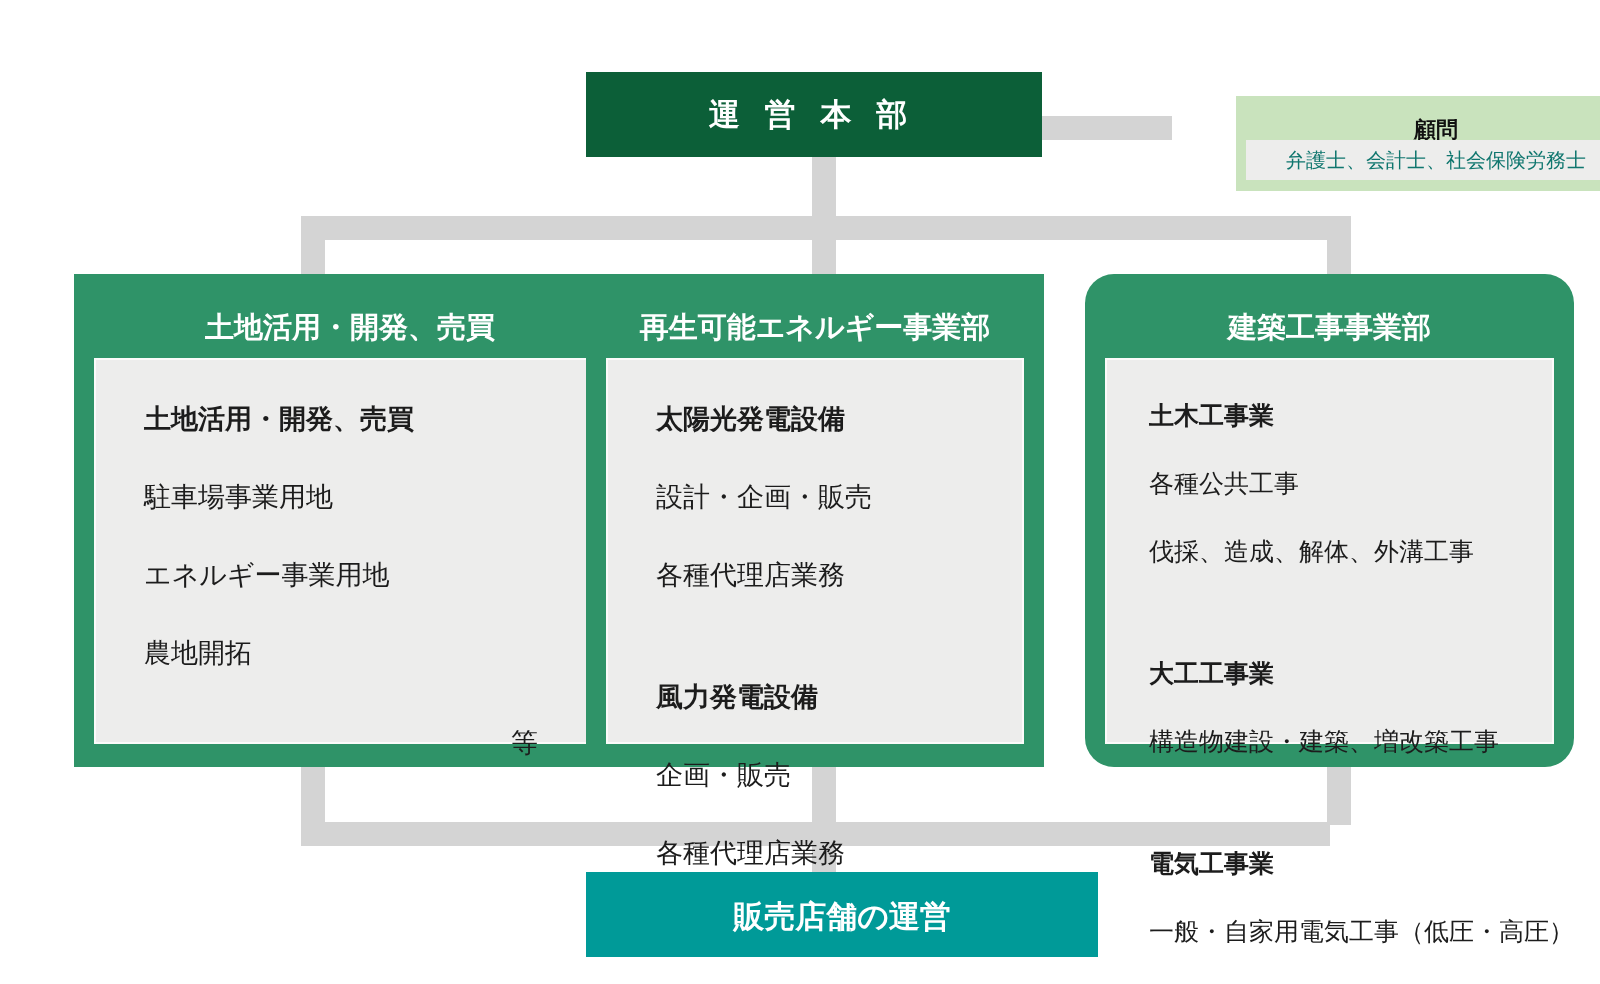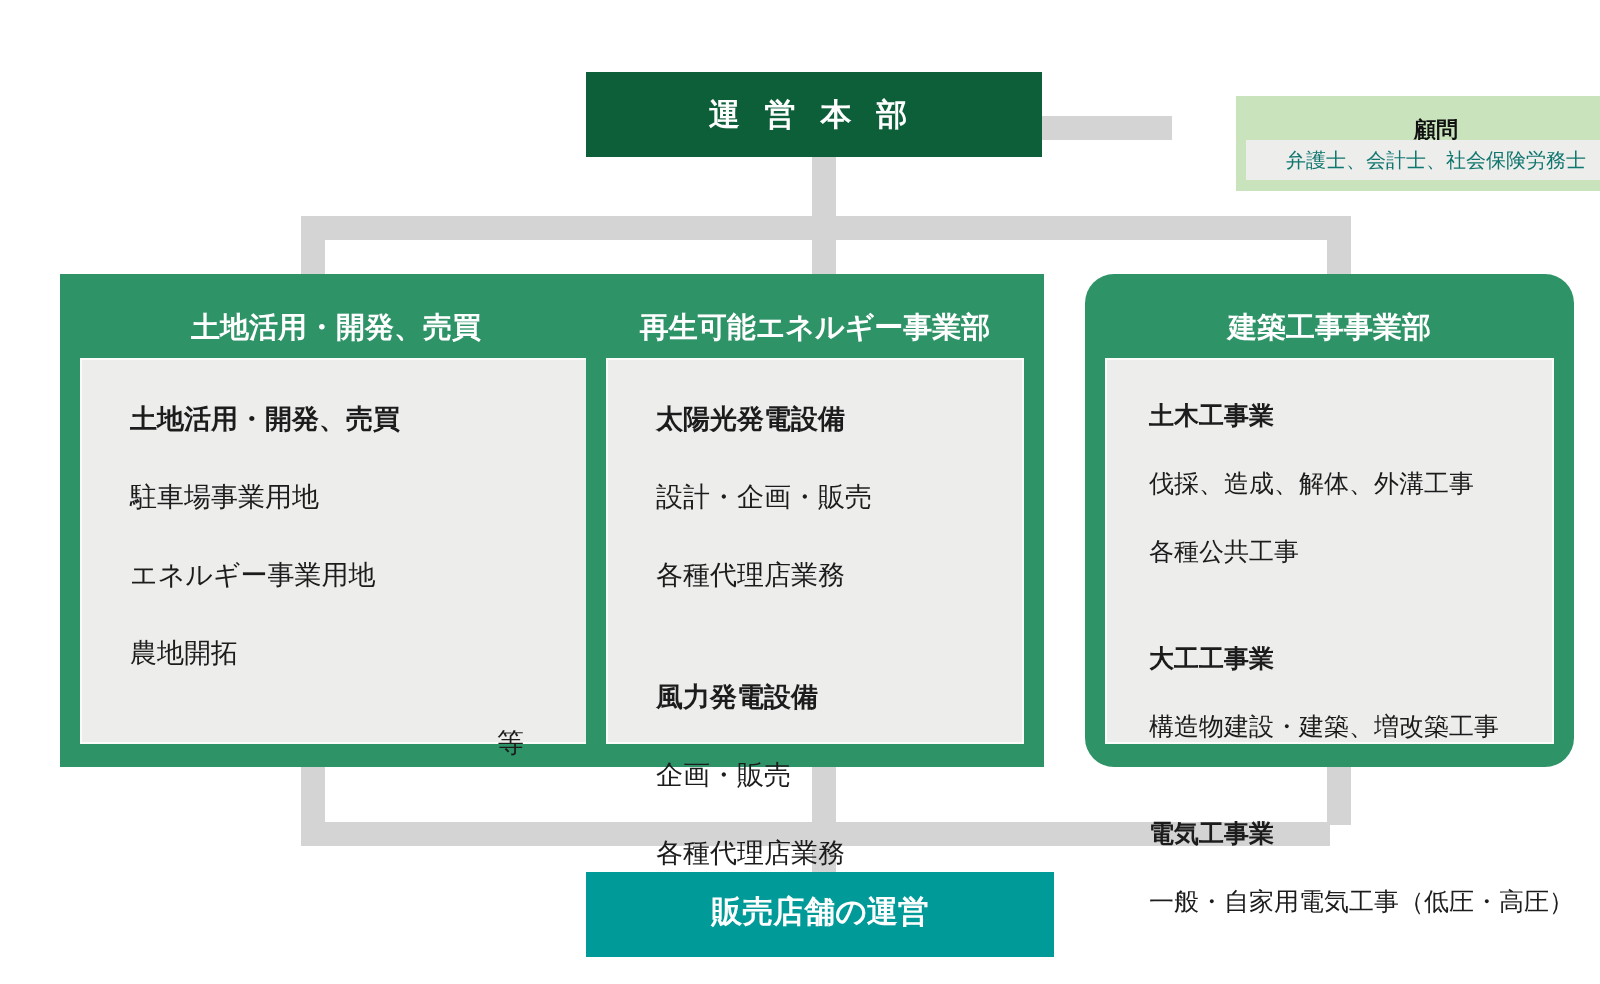--- a/index.html
+++ b/index.html
@@ -42,48 +42,48 @@
     background: var(--panel-gray, #ededec);
     display: flex; align-items: center; justify-content: center;
     font-size: 20px; color: #0f766e; white-space: nowrap;
   }
 
   
   .dept-box {
     position: absolute; top: 250px; height: 493px;
     background: var(--dept-green, #2f9368);
   }
-  .dept-left  { left: 36px;   width: 552px; }
+  .dept-left  { left: 50px;   width: 552px; }
   .dept-mid   { left: 562px;  width: 458px; }
   .dept-right { left: 1061px; width: 489px; border-radius: 29px; }
 
   .dept-header {
     height: 84px; display: flex; align-items: center; justify-content: center;
     color: #ffffff; font-size: 29px; font-weight: 700; white-space: nowrap;
   }
   .dept-panel {
     position: absolute; left: 20px; right: 20px; top: 84px; bottom: 23px;
     background: var(--panel-gray, #ededec);
     border: 2px solid #fbfbfa;
     padding: 8px 24px;
     font-size: 27px; line-height: 54px;
   }
   .dept-right .dept-panel { padding: 10px 18px; font-size: 25px; line-height: 44px; font-family: Liberation Serif, serif; }
 
   .group + .group { margin-top: 20px; }
-  .dept-right .group + .group { margin-top: 15px; }
+  .dept-right .group + .group { margin-top: 30px; }
   .heading { font-weight: 700; }
   .item-line, .heading { white-space: nowrap; }
   .etc-line { text-align: right; padding-right: 42px; }
 
   
   .bottom-box {
-    position: absolute; left: 562px; top: 848px; width: 468px; height: 85px;
+    position: absolute; left: 562px; top: 848px; width: 512px; height: 85px;
     background: var(--teal, #009a98);
-    display: flex; align-items: flex-end; justify-content: center;
+    display: flex; align-items: flex-start; justify-content: center;
   }
   .bottom-box .label { color: #ffffff; font-size: 31px; font-weight: 700; white-space: nowrap; }
 </style>
 </head>
 <body>
 
 <div class="canvas">
 
   <div class="line-seg" style="left:1018px; top:92px;  width:130px;  height:3px;"></div>
   <div class="line-seg" style="left:788px;  top:133px; width:3px;    height:62px;"></div>
@@ -133,22 +133,22 @@
         <div class="item-line">各種代理店業務</div>
       </div>
     </div>
   </div>
 
   <div class="dept-box dept-right">
     <div class="dept-header">建築工事事業部</div>
     <div class="dept-panel">
       <div class="group">
         <div class="heading">土木工事業</div>
+        <div class="item-line">各種公共工事</div>
         <div class="item-line">伐採、造成、解体、外溝工事</div>
-        <div class="item-line">各種公共工事</div>
       </div>
       <div class="group">
         <div class="heading">大工工事業</div>
         <div class="item-line">構造物建設・建築、増改築工事</div>
       </div>
       <div class="group">
         <div class="heading">電気工事業</div>
         <div class="item-line">一般・自家用電気工事（低圧・高圧）</div>
       </div>
     </div>

